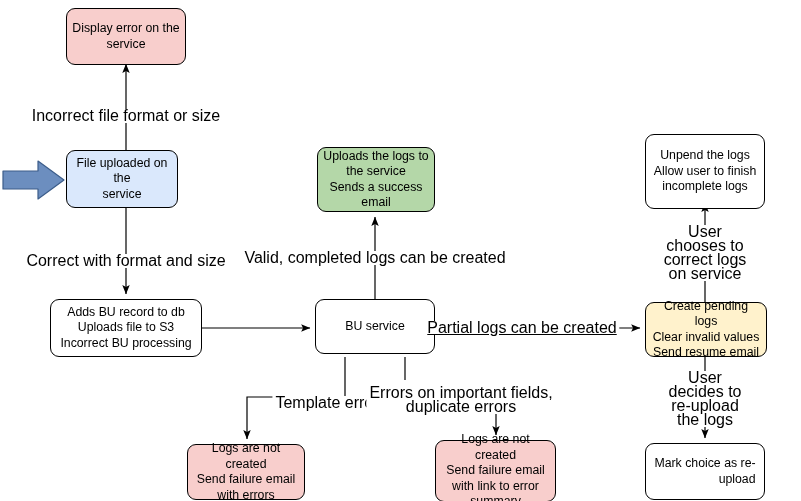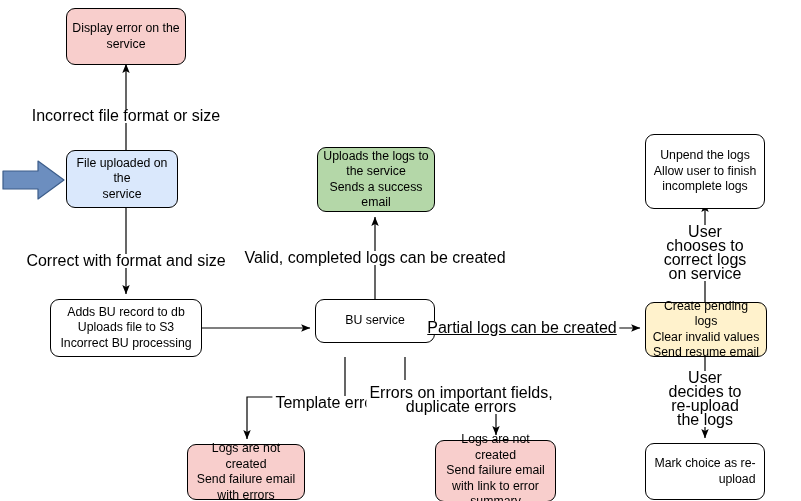--- a/index.html
+++ b/index.html
@@ -92,21 +92,21 @@
     <path d="M3,171 L38,171 L38,161 L64,180 L38,199 L38,189 L3,189 z" fill="#6c8ebf" stroke="#3c5d8a" stroke-width="1.2" stroke-linejoin="round"></path>
   </svg>
 
   <div class="node n-pink" style="left:66px;  top:8px;   width:120px; height:57px;">Display error on the
 service</div>
   <div class="node n-blue" style="left:66px;  top:150px; width:112px; height:58px;">File uploaded on the
 service</div>
   <div class="node n-white" style="left:50px;  top:299px; width:152px; height:58px;">Adds BU record to db
 Uploads file to S3
 Incorrect BU processing</div>
-  <div class="node n-white" style="left:315px; top:299px; width:120px; height:44px;">BU service</div>
+  <div class="node n-white" style="left:315px; top:299px; width:120px; height:55px;">BU service</div>
   <div class="node n-green" style="left:317px; top:147px; width:118px; height:65px;">Uploads the logs to
 the service
 Sends a success
 email</div>
   <div class="node n-white" style="left:645px; top:124px; width:120px; height:75px;margin-top:10px;">Unpend the logs
 Allow user to finish
 incomplete logs</div>
   <div class="node n-yellow" style="left:645px; top:302px; width:122px; height:55px;">Create pending logs
 Clear invalid values
 Send resume email</div>

